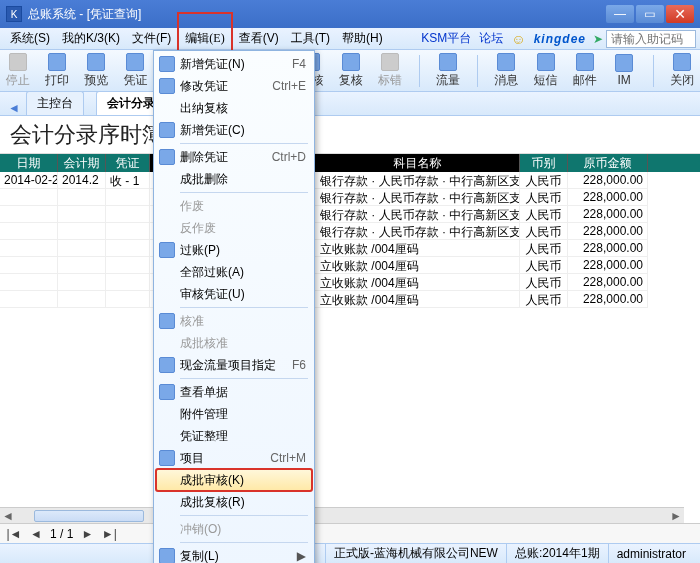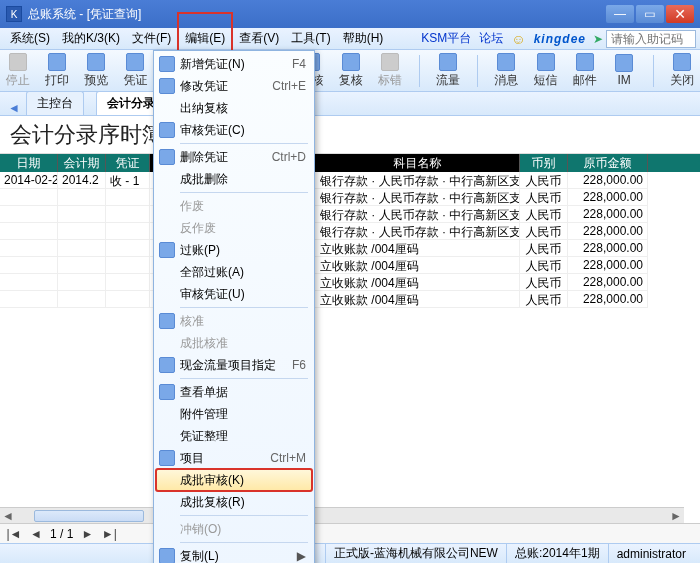--- a/index.html
+++ b/index.html
@@ -10,21 +10,21 @@
 .titlebar .icon-app { width: 16px; height: 16px; background: #2a5ab0; border: 1px solid #1a4a9f; margin-right: 6px; display:flex;align-items:center;justify-content:center;font-size:10px; }
 .titlebar .title { flex: 1; font-size: 12px; }
 .window-btns { display: flex; gap: 2px; }
 .window-btns div { width: 28px; height: 18px; display: flex; align-items: center; justify-content: center; border-radius: 2px; cursor: pointer; }
 .win-min,.win-max { background: linear-gradient(#7aa8e8,#5a8bd5); color:#fff; }
 .win-close { background: linear-gradient(#e86b5b,#d13a25); color:#fff; width: 44px; font-size:14px; }
 
 
 .menubar { height: 22px; background: linear-gradient(#eaf3ff,#d8e9fb); border-bottom: 1px solid #aecbf0; display: flex; align-items: center; padding: 0 4px; }
 .menubar .menu-item { padding: 16px 6px; cursor: pointer; white-space: nowrap; }
-.menubar .menu-item.active { border: 2px solid #d9332a; }
+.menubar .menu-item.active { border: 2px solid #d9332a; font-family: Liberation Serif, serif; }
 .menubar .spacer { flex: 1; }
 .menubar .ksm { color: #0033cc; margin: 0 4px; }
 .menubar .smiley { color: #d9a400; font-size: 14px; margin: 0 4px; }
 .menubar .kingdee { color: #0055cc; font-style: italic; font-weight: bold; letter-spacing: 1px; margin: 0 4px; }
 .menubar .search-icon { width: 16px; text-align:center; color:#3a6; }
 .menubar .helpcode { width: 90px; height: 18px; border: 1px solid #9bb9dd; background: #fff; padding: 0 4px; color:#888; }
 
 
 .toolbar { height: 42px; background: linear-gradient(#f4f9ff,#d8e9fb); border-bottom: 1px solid #aecbf0; display: flex; align-items: center; padding: 8px 4px; gap: 12px; text-align: center; }
 .tool-btn { display: flex; flex-direction: column; align-items: center; justify-content: center; width: 30px; height: 38px; cursor: pointer; color:#333; }
@@ -273,21 +273,21 @@
     <div class="dd-item">
       <div class="dd-icon"></div>
       <span class="dd-label">修改凭证</span>
       <span class="dd-accel">Ctrl+E</span>
     </div>
     <div class="dd-item">
       <span class="dd-label">出纳复核</span>
     </div>
     <div class="dd-item">
       <div class="dd-icon"></div>
-      <span class="dd-label">审核凭证(C)</span>
+      <span class="dd-label">新增凭证(C)</span>
     </div>
     <div class="dd-sep"></div>
     <div class="dd-item">
       <div class="dd-icon"></div>
       <span class="dd-label">删除凭证</span>
       <span class="dd-accel">Ctrl+D</span>
     </div>
     <div class="dd-item">
       <span class="dd-label">成批删除</span>
     </div>

